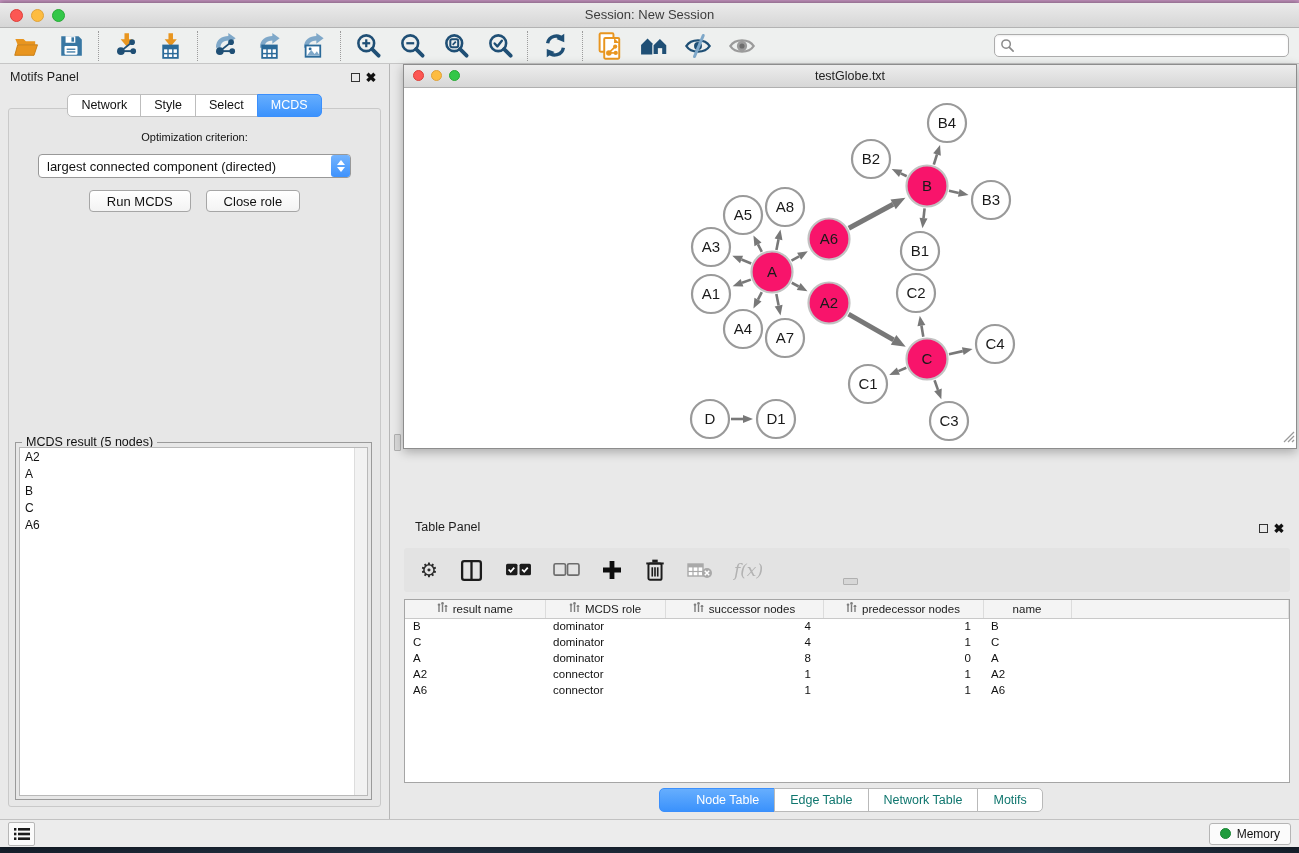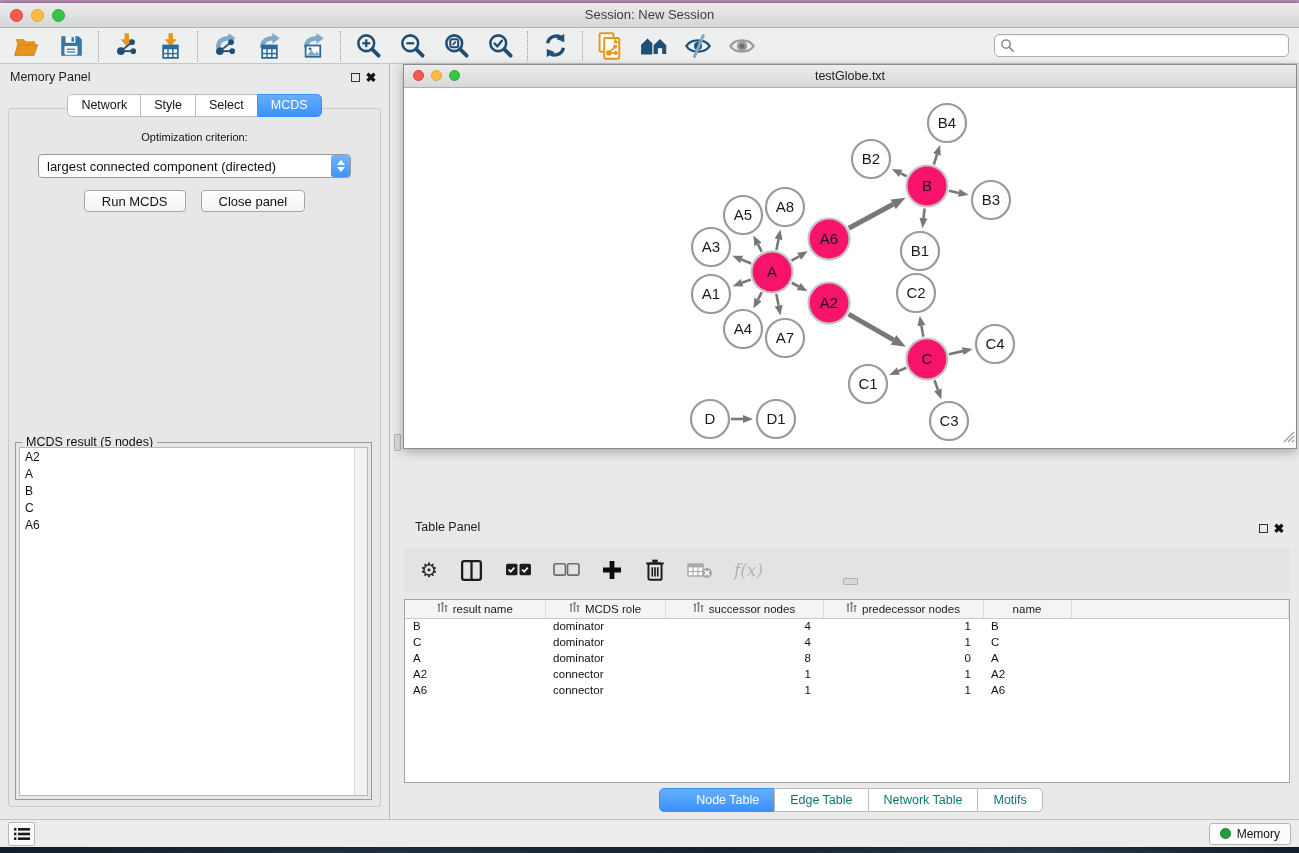--- a/index.html
+++ b/index.html
@@ -310,21 +310,21 @@
               <line x1="10" y1="10" x2="14" y2="14" stroke="#8b8b8b" stroke-width="1.8" stroke-linecap="round"></line>
             </svg></span>
         <input class="search-input" placeholder="" style="">
       </div>
     </div>
 
     <div class="content">
 
       <div class="control-panel">
         <div class="panel-head">
-          <span class="panel-title">Memory Panel</span>
+          <span class="panel-title">Motifs Panel</span>
           <span class="spacer"></span>
           <span class="mini-btn">
               <span class="float-glyph"></span>
             </span>
           <span class="mini-btn">
               <span class="close-glyph">✖</span>
             </span>
         </div>
         <div class="cp-tabs" id="cp-tabs">
             <div class="cp-tab">Network</div>
@@ -336,21 +336,21 @@
           <div class="opt-label">Optimization criterion:</div>
           <div class="dropdown">
             <span class="dd-text">largest connected component (directed)</span>
             <span class="dd-stepper">
               <span class="dd-up"></span>
                 <span class="dd-down"></span>
             </span>
           </div>
           <div class="btn-row">
             <div class="mac-btn">Run MCDS</div>
-            <div class="mac-btn">Close panel</div>
+            <div class="mac-btn">Close role</div>
           </div>
           <div class="result-box">
             <span class="result-legend">MCDS result (5 nodes)</span>
             <div class="result-list" id="result-list">
               <div class="result-scroll"></div>
             <div class="result-item">A2</div>
                 <div class="result-item">A</div>
                 <div class="result-item">B</div>
                 <div class="result-item">C</div>
                 <div class="result-item">A6</div>

